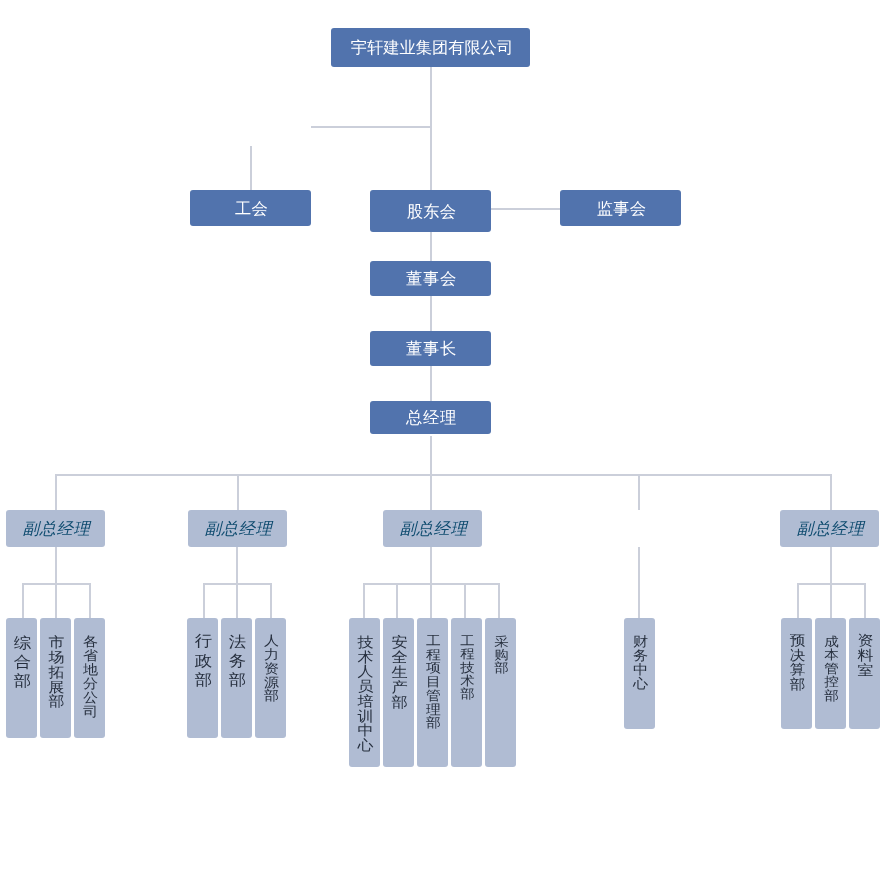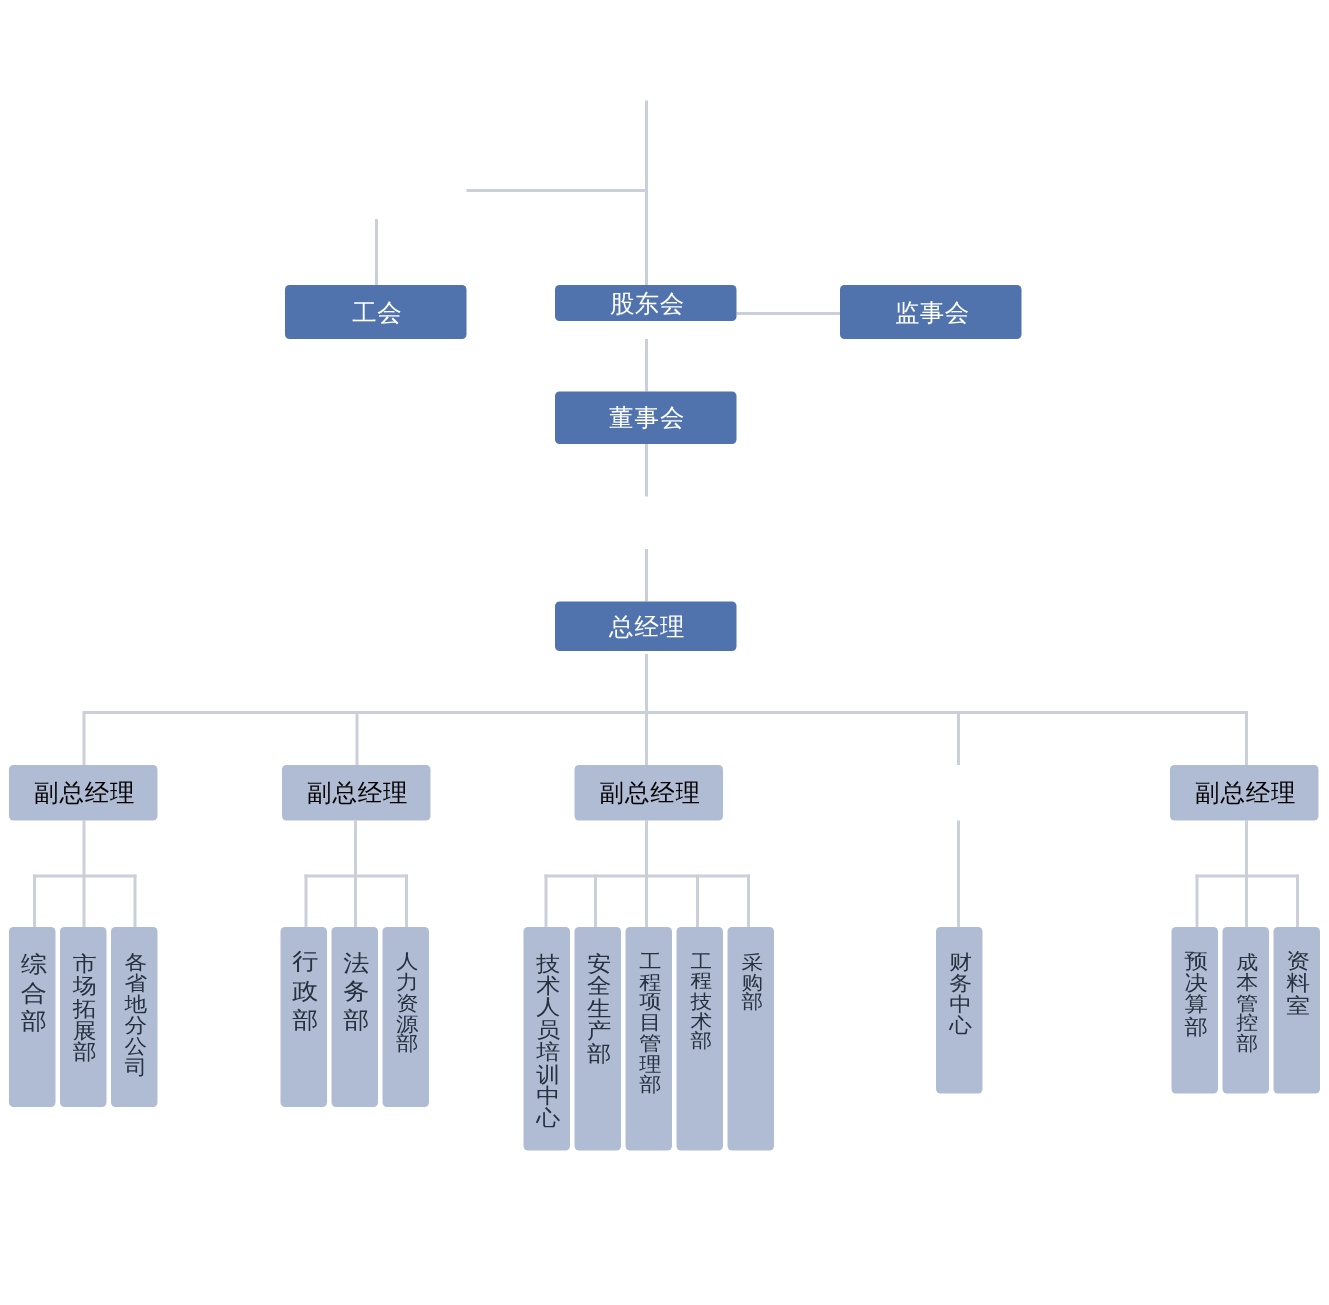--- a/index.html
+++ b/index.html
@@ -5,21 +5,21 @@
 <style>
   html,body{margin:0;padding:0;}
   body{width:886px;height:870px;background:#ffffff;-webkit-font-smoothing:antialiased;text-rendering:geometricPrecision;
        font-family:"Liberation Sans","DejaVu Sans",sans-serif;overflow:hidden;}
   #stage{position:relative;width:886px;height:870px;background:#ffffff;}
 
   .node{position:absolute;box-sizing:border-box;border-radius:3px;
         display:flex;align-items:center;justify-content:center;
         line-height:1;white-space:nowrap;padding-top:2px;}
   .n-dark{background:#5173ad;color:#ffffff;}
-  .n-light{background:#b0bcd3;color:#000000;}
+  .n-light{background:#b0bcd3;color:#0c4a6e;font-style:italic;}
 
   .vbox{position:absolute;box-sizing:border-box;border-radius:3px;
         background:#b0bcd3;color:#27303f;overflow:hidden;}
   .vtext{position:absolute;left:1px;width:100%;text-align:center;}
   .vtext .ch{display:block;font-style:normal;transform:scaleX(1.13);}
 
   .line{position:absolute;background:#cbcfda;}
   .h{height:2px;}
   .v{width:2px;}
 </style>
@@ -59,25 +59,27 @@
   <div class="line v" style="left:464px;top:583px;height:35px;"></div>
   <div class="line v" style="left:498px;top:583px;height:35px;"></div>
 
   <div class="line v" style="left:638px;top:547px;height:71px;"></div>
 
   <div class="line v" style="left:830px;top:547px;height:71px;"></div>
   <div class="line h" style="left:797px;top:583px;width:69px;"></div>
   <div class="line v" style="left:797px;top:583px;height:35px;"></div>
   <div class="line v" style="left:864px;top:583px;height:35px;"></div>
 
+  <div class="node n-dark" style="left:331px;top:28px;width:199px;height:39px;font-size:16.25px;letter-spacing:0px;padding-left:3px;">宇轩建业集团有限公司</div>
 
   <div class="node n-dark" style="left:190px;top:190px;width:121px;height:36px;font-size:16.3px;letter-spacing:0.3px;padding-left:2px;">工会</div>
-  <div class="node n-dark" style="left:370px;top:190px;width:121px;height:24px;font-size:16.3px;letter-spacing:0.3px;padding-left:2px;">股东会</div>
+  <div class="node n-dark" style="left:370px;top:190px;width:121px;height:42px;font-size:16.3px;letter-spacing:0.3px;padding-left:2px;">股东会</div>
   <div class="node n-dark" style="left:560px;top:190px;width:121px;height:36px;font-size:16.3px;letter-spacing:0.3px;padding-left:2px;">监事会</div>
   <div class="node n-dark" style="left:370px;top:261px;width:121px;height:35px;font-size:16.3px;letter-spacing:0.7px;padding-left:2px;">董事会</div>
+  <div class="node n-dark" style="left:370px;top:331px;width:121px;height:35px;font-size:16.3px;letter-spacing:0.7px;padding-left:2px;">董事长</div>
   <div class="node n-dark" style="left:370px;top:401px;width:121px;height:33px;font-size:16.3px;letter-spacing:0.7px;padding-left:2px;">总经理</div>
 
   <div class="node n-light" style="left:6px;top:510px;width:99px;height:37px;font-size:16.3px;letter-spacing:0.6px;padding-left:2px;">副总经理</div>
   <div class="node n-light" style="left:188px;top:510px;width:99px;height:37px;font-size:16.3px;letter-spacing:0.6px;padding-left:2px;">副总经理</div>
   <div class="node n-light" style="left:383px;top:510px;width:99px;height:37px;font-size:16.3px;letter-spacing:0.6px;padding-left:2px;">副总经理</div>
   <div class="node n-light" style="left:780px;top:510px;width:99px;height:37px;font-size:16.3px;letter-spacing:0.6px;padding-left:2px;">副总经理</div>
 
   <div class="vbox" style="left:6px;top:618px;width:31px;height:120px;">
     <div class="vtext" style="top:17.40px;font-size:15.40px;line-height:18.65px;">
         <i class="ch">综</i>

